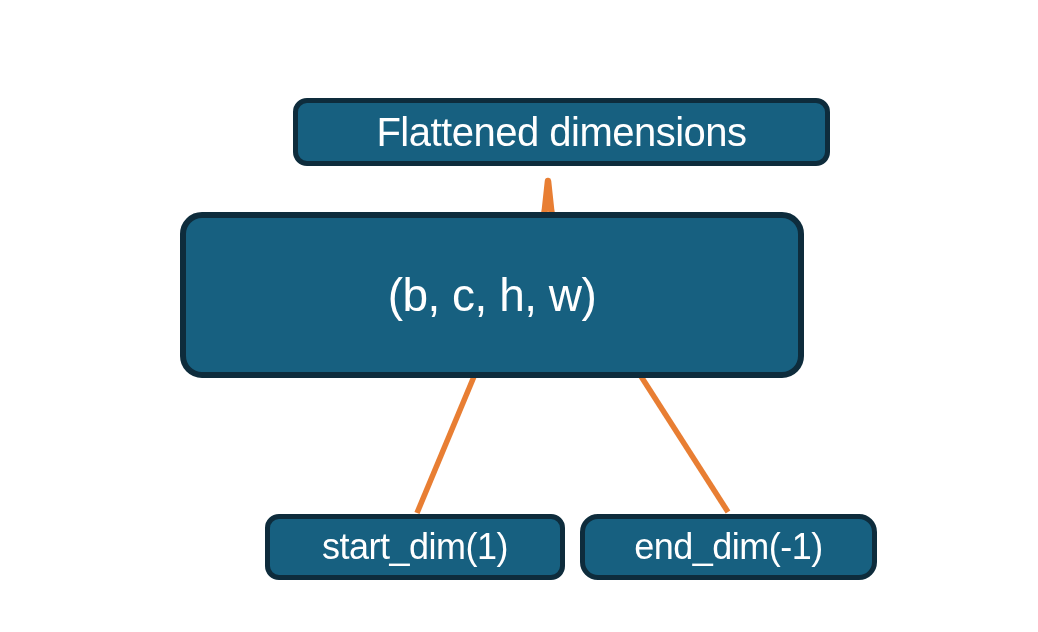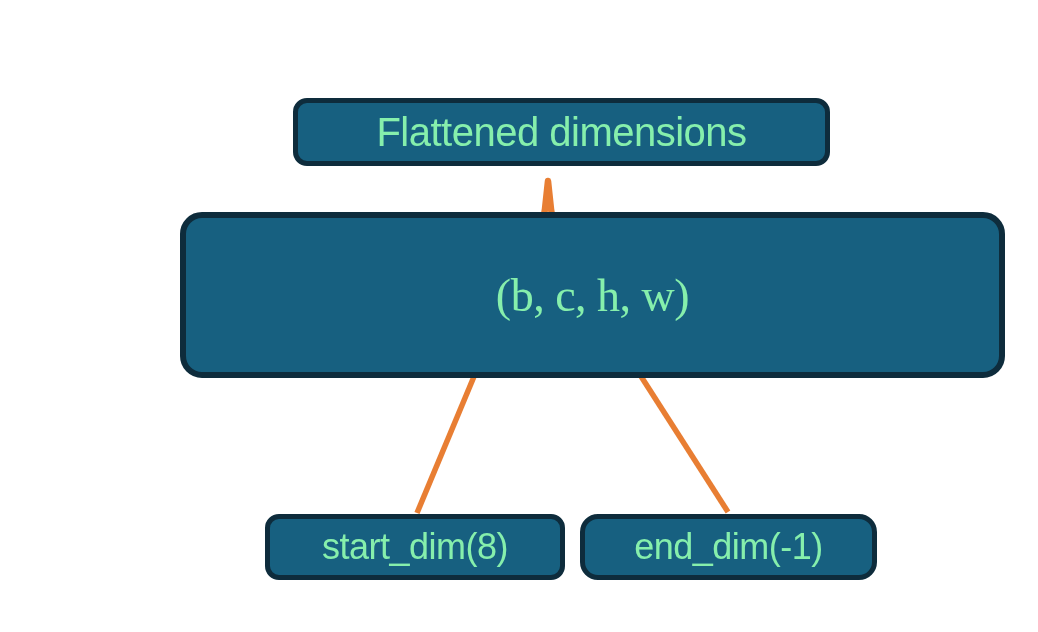--- a/index.html
+++ b/index.html
@@ -13,40 +13,39 @@
     height: 632px;
     background: #ffffff;
     overflow: hidden;
     font-family: "Liberation Sans", "DejaVu Sans", sans-serif;
   }
   .node {
     position: absolute;
     box-sizing: border-box;
     background: #176080;
     border: 5px solid #0e2c3c;
-    color: #86efac;
+    color: #ffffff;
     display: flex;
     align-items: center;
     justify-content: center;
     letter-spacing: -0.5px;
     white-space: nowrap;
   }
   .node-top {
     left: 293px; top: 98px;
     width: 537px; height: 68px;
     border-radius: 14px;
     font-size: 40px;
   }
   .node-main {
     left: 180px; top: 212px;
-    width: 825px; height: 166px;
+    width: 624px; height: 166px;
     border-radius: 22px;
     border-width: 6px;
     font-size: 46px;
-    font-family: Liberation Serif, serif;
   }
   .node-start {
     left: 265px; top: 514px;
     width: 300px; height: 66px;
     border-radius: 14px;
     font-size: 36px;
   }
   .node-end {
     left: 580px; top: 514px;
     width: 297px; height: 66px;
@@ -92,20 +91,20 @@
 
   <div class="node node-top">
     <span>Flattened dimensions</span>
   </div>
 
   <div class="node node-main">
     <span>(b, c, h, w)</span>
   </div>
 
   <div class="node node-start">
-    <span>start_dim(8)</span>
+    <span>start_dim(1)</span>
   </div>
 
   <div class="node node-end">
     <span>end_dim(-1)</span>
   </div>
 
 </div>
 
 </body></html>

